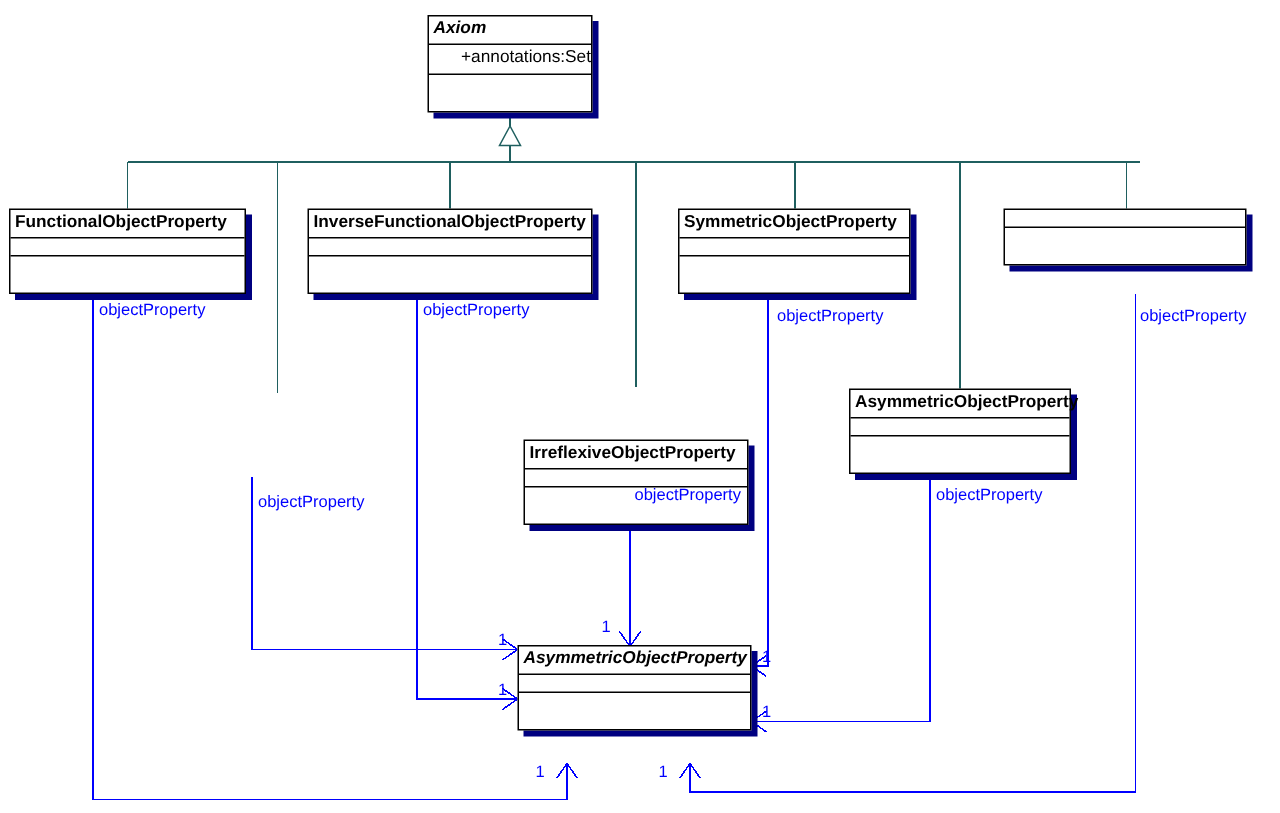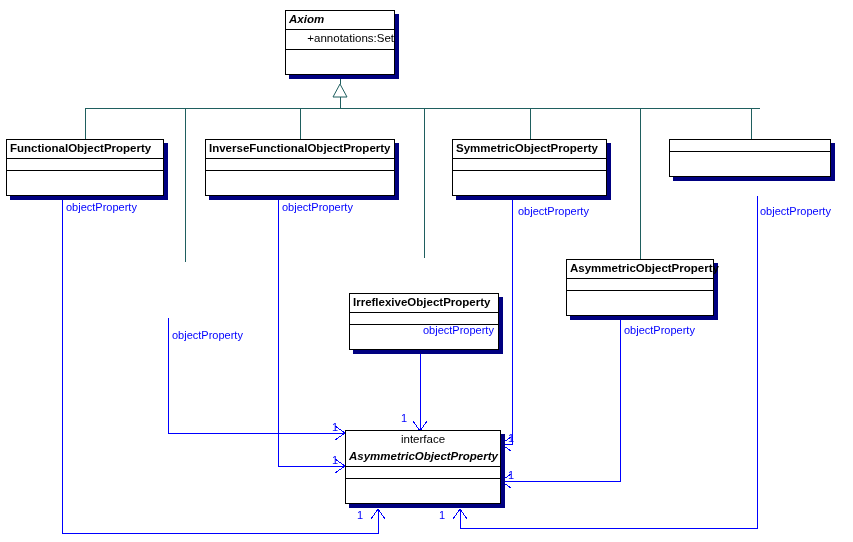--- a/index.html
+++ b/index.html
@@ -203,21 +203,20 @@
   <div class="uml-class" style="left:566px; top:259px; width:148px;">
     <div class="compartment">
       <div class="cname">AsymmetricObjectProperty</div>
     </div>
     <div class="compartment blank-sm"></div>
     <div class="compartment blank"></div>
   </div>
 
   <div class="uml-class" style="left:345px; top:430px; width:156px;">
     <div class="compartment">
-      <div class="stereo">interface</div>
       <div class="cname abstract">AsymmetricObjectProperty</div>
     </div>
     <div class="compartment blank-sm"></div>
     <div class="compartment blank"></div>
   </div>
 
   <div class="role-label" style="left:66px; top:201px;">objectProperty</div>
 
   <div class="role-label" style="left:282px; top:201px;">objectProperty</div>
 

